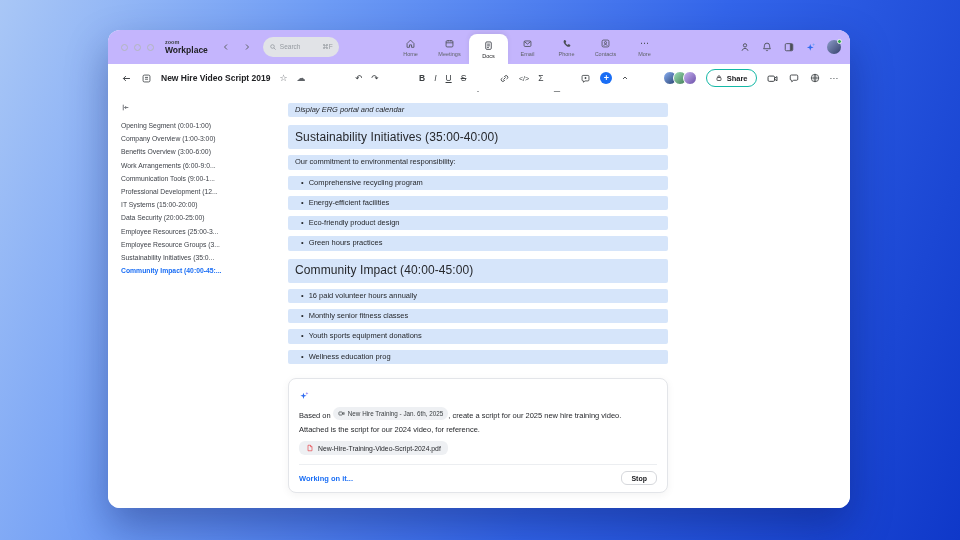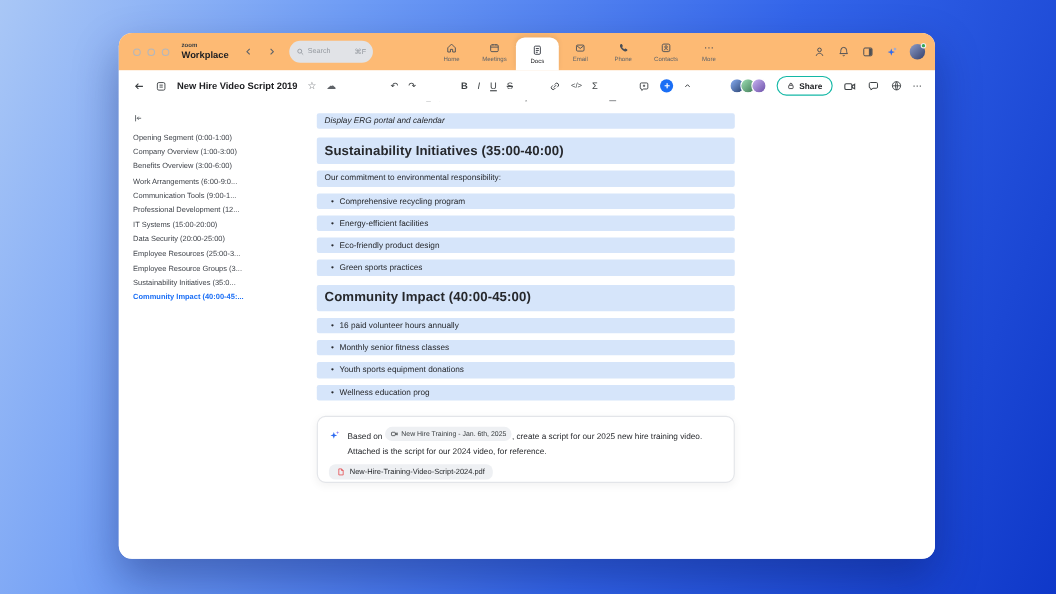--- a/index.html
+++ b/index.html
@@ -4,21 +4,21 @@
 <style>
   * { margin:0; padding:0; box-sizing:border-box; }
   html,body { width:960px; height:540px; overflow:hidden;
     font-family:"Liberation Sans","DejaVu Sans",sans-serif; }
   body { background:linear-gradient(112deg,#a9c7f6 0%,#6d9bf5 28%,#3365ea 62%,#0f38c9 100%); position:relative; }
 
   .window { position:absolute; left:108px; top:30px; width:742px; height:478px;
     background:#fff; border-radius:12px; box-shadow:0 18px 40px rgba(8,22,90,.38); }
 
   
-  .titlebar { position:relative; height:34px; background:#fdba74; border-radius:12px 12px 0 0;
+  .titlebar { position:relative; height:34px; background:#c4b5fd; border-radius:12px 12px 0 0;
     display:flex; align-items:center; }
   .traffic { display:flex; gap:6px; margin-left:13px; }
   .traffic span { width:7px; height:7px; border-radius:50%; border:1px solid #b3b7bd; background:transparent; }
   .logo { margin-left:11px; line-height:1; }
   .logo .z { font-size:5.5px; font-weight:700; color:#3c4043; display:block; }
   .logo .w { font-size:8.5px; font-weight:700; color:#202124; display:block; margin-top:1px; }
   .navchev { display:flex; gap:13px; margin-left:14px; align-items:center; }
   .navchev svg { display:block; }
   .searchpill { margin-left:12px; width:76px; height:20px; background:#e1e3e7; border-radius:10px;
     display:flex; align-items:center; padding:0 6px; overflow:visible; }
@@ -59,28 +59,28 @@
   .outline { width:172px; padding:11px 0 0 13px; flex-shrink:0; }
   .outline-collapse { margin-bottom:7px; color:#5f6368; }
   .outline-item { width:152px; font-size:6.8px; color:#3f434a; line-height:13.2px;
     white-space:nowrap; overflow:hidden; cursor:default; }
   .outline-item.active { color:#1a6ef5; font-weight:700; }
 
   .docmain { width:380px; margin-left:8px; padding-top:11px; }
   .line { background:#d6e5fa; border-radius:2px; padding:3px 7px; font-size:7.5px; color:#26282c;
     margin-bottom:6px; line-height:1.1; }
   .line.italic { font-style:italic; }
-  .line.h { font-size:12px; font-weight:700; padding:5.5px 7px; margin-top:8px; letter-spacing:.1px; }
+  .line.h { font-size:12px; font-weight:400; padding:5.5px 7px; margin-top:8px; letter-spacing:.1px; }
   .line.bullet { display:flex; align-items:center; gap:5px; padding-left:13px; }
   .line.bullet .dot { font-size:7.5px; }
 
   
   .aicard { margin-top:14px; width:380px; background:#fff; border:1px solid #e3e5e9; border-radius:8px;
     box-shadow:0 2px 8px rgba(0,0,0,.05); padding:9px 10px 0 10px; }
-  .prow { display:flex; gap:6px; }
+  .prow { display:flex; gap:6px;flex-direction:column; }
   .ptext { font-size:7.5px; color:#26282c; line-height:1.8; }
   .chip { display:inline-flex; align-items:center; gap:3px; background:#eef0f3; border-radius:8px;
     padding:1px 5px; font-size:6.3px; color:#3c4043; vertical-align:1px; }
   .attach { display:inline-flex; align-items:center; gap:4px; background:#eef0f3; border-radius:6px;
     padding:3px 7px; font-size:6.8px; color:#26282c; margin:5px 0 0 0; }
   .aifoot { margin-top:8px; border-top:1px solid #eceef1; display:flex; align-items:center;
     justify-content:space-between; padding:6px 0 7px 0; }
   .working { font-size:7.5px; font-weight:700; color:#1a6ef5; }
   .stopbtn { border:1px solid #d6d8dc; border-radius:6px; background:#fff; padding:2.5px 9px;
     font-size:7px; font-weight:700; color:#202124; }
@@ -351,21 +351,21 @@
           <div class="line bullet">
             <span class="dot">•</span>
             <span>Energy-efficient facilities</span>
           </div>
           <div class="line bullet">
             <span class="dot">•</span>
             <span>Eco-friendly product design</span>
           </div>
           <div class="line bullet">
             <span class="dot">•</span>
-            <span>Green sports practices</span>
+            <span>Green hours practices</span>
           </div>
           <div class="line h">Community Impact (40:00-45:00)</div>
           <div class="line bullet">
             <span class="dot">•</span>
             <span>16 paid volunteer hours annually</span>
           </div>
           <div class="line bullet">
             <span class="dot">•</span>
             <span>Monthly senior fitness classes</span>
           </div>
@@ -399,16 +399,20 @@
             <span>Attached is the script for our 2024 video, for reference.</span>
           </div>
         </div>
         <span class="attach">
           <svg width="8" height="8" viewBox="0 0 16 16" fill="none" stroke="#e5484d" stroke-width="1.4">
               <path d="M4 2.5h5l3 3v8H4z"></path>
               <path d="M9 2.5v3h3"></path>
             </svg>
           <span>New-Hire-Training-Video-Script-2024.pdf</span>
         </span>
+        <div class="aifoot">
+          <span class="working">Working on it...</span>
+          <button class="stopbtn">Stop</button>
+        </div>
       </div>
     </div>
   </div>
 </div>
 
 </body></html>

